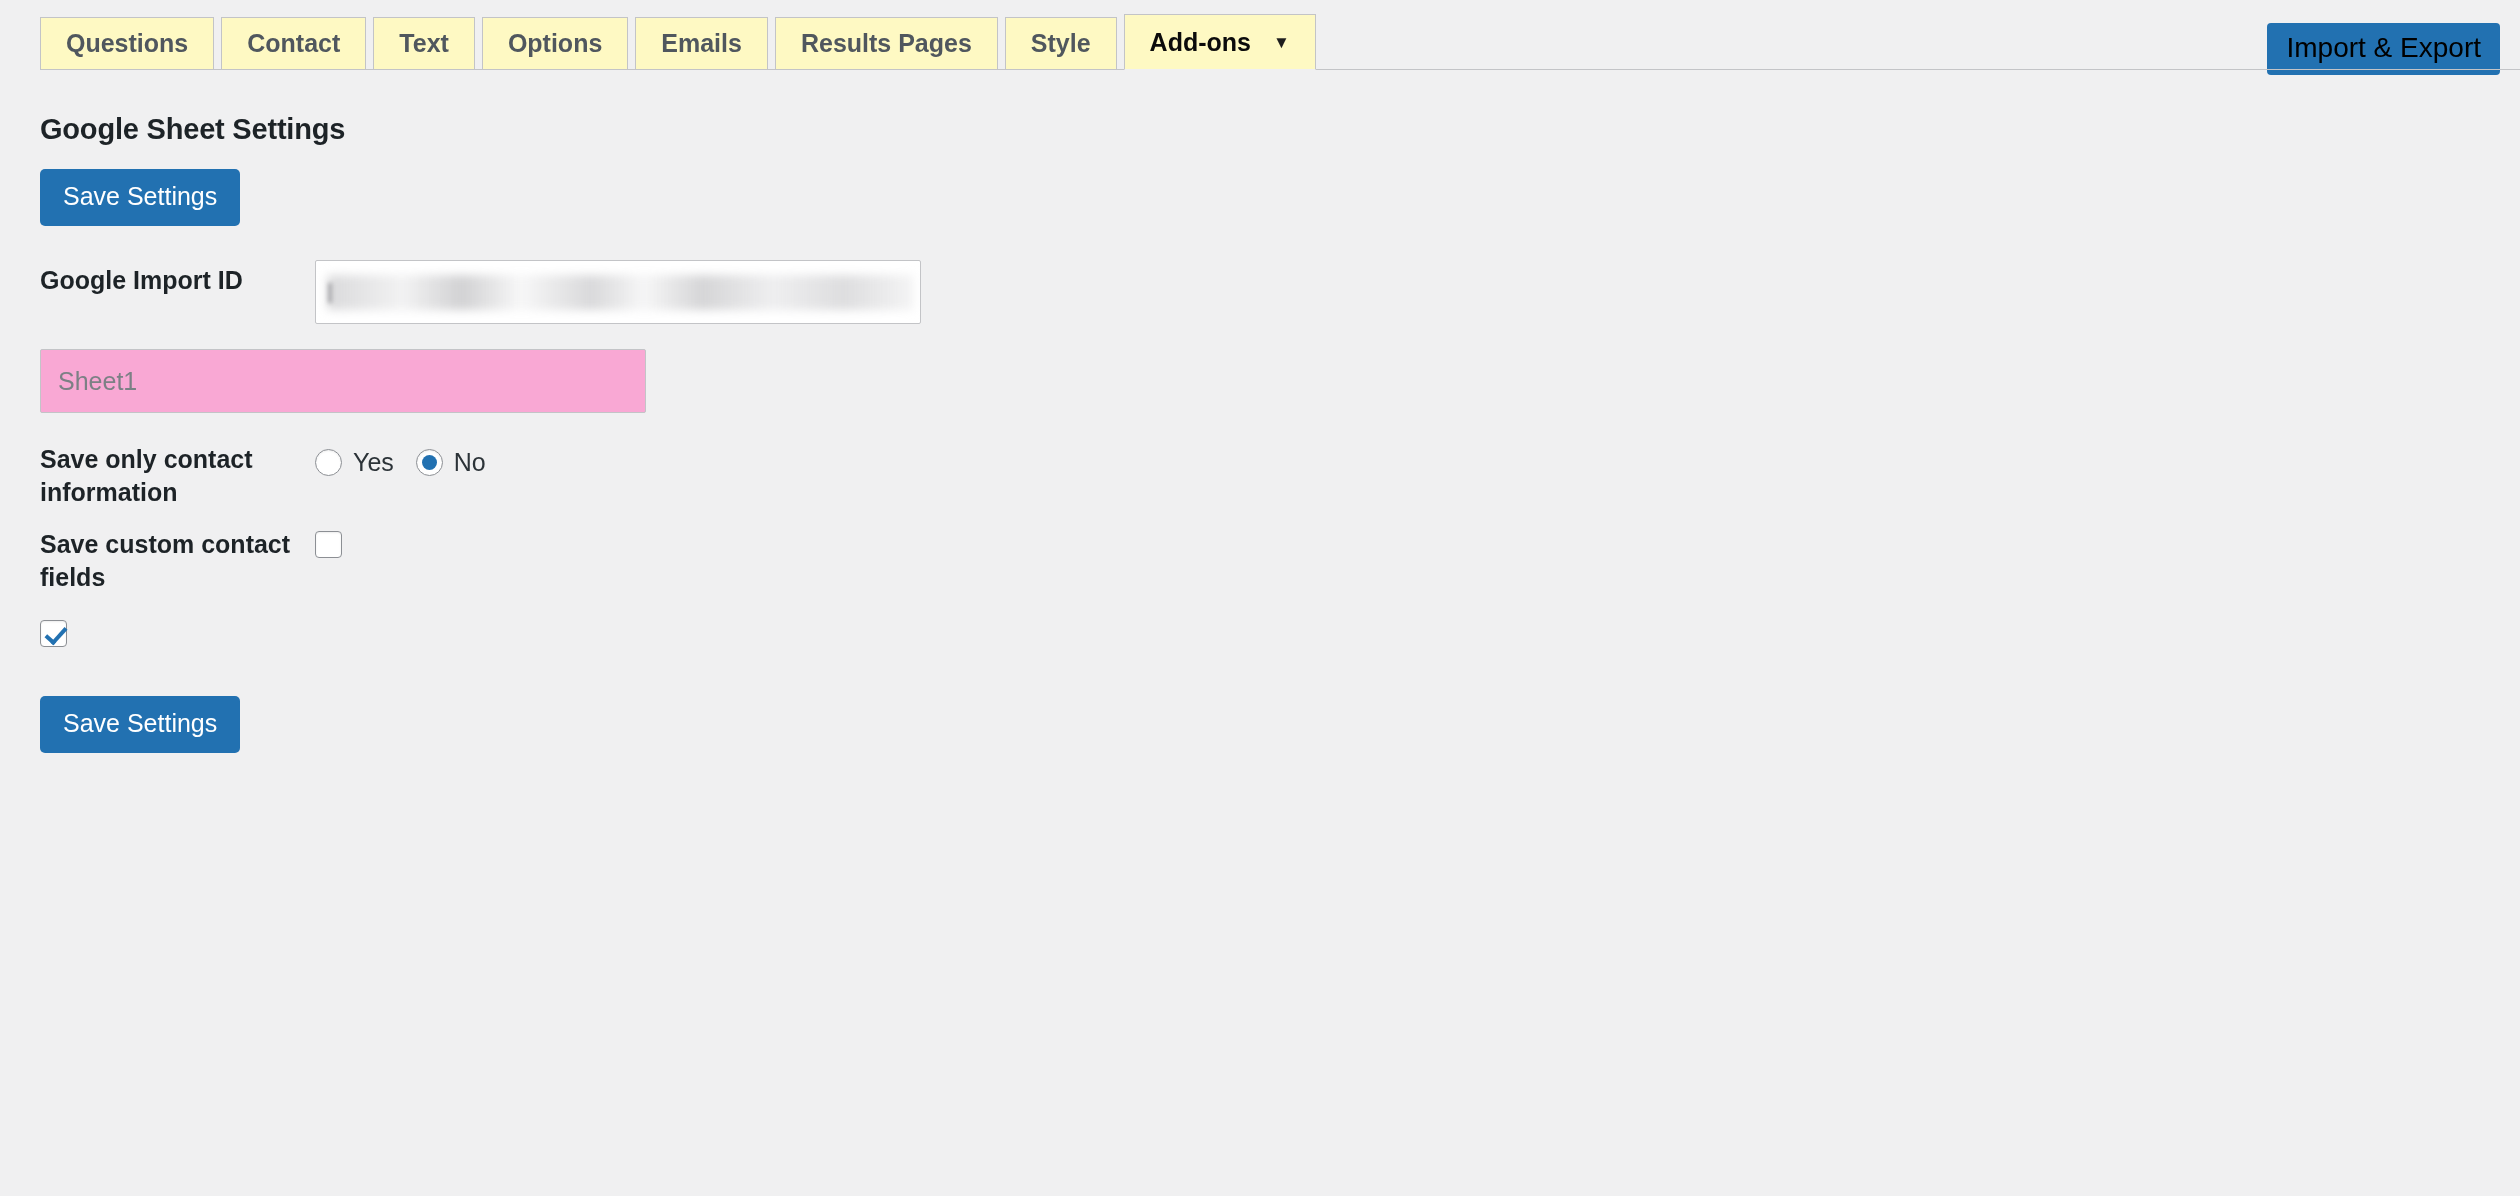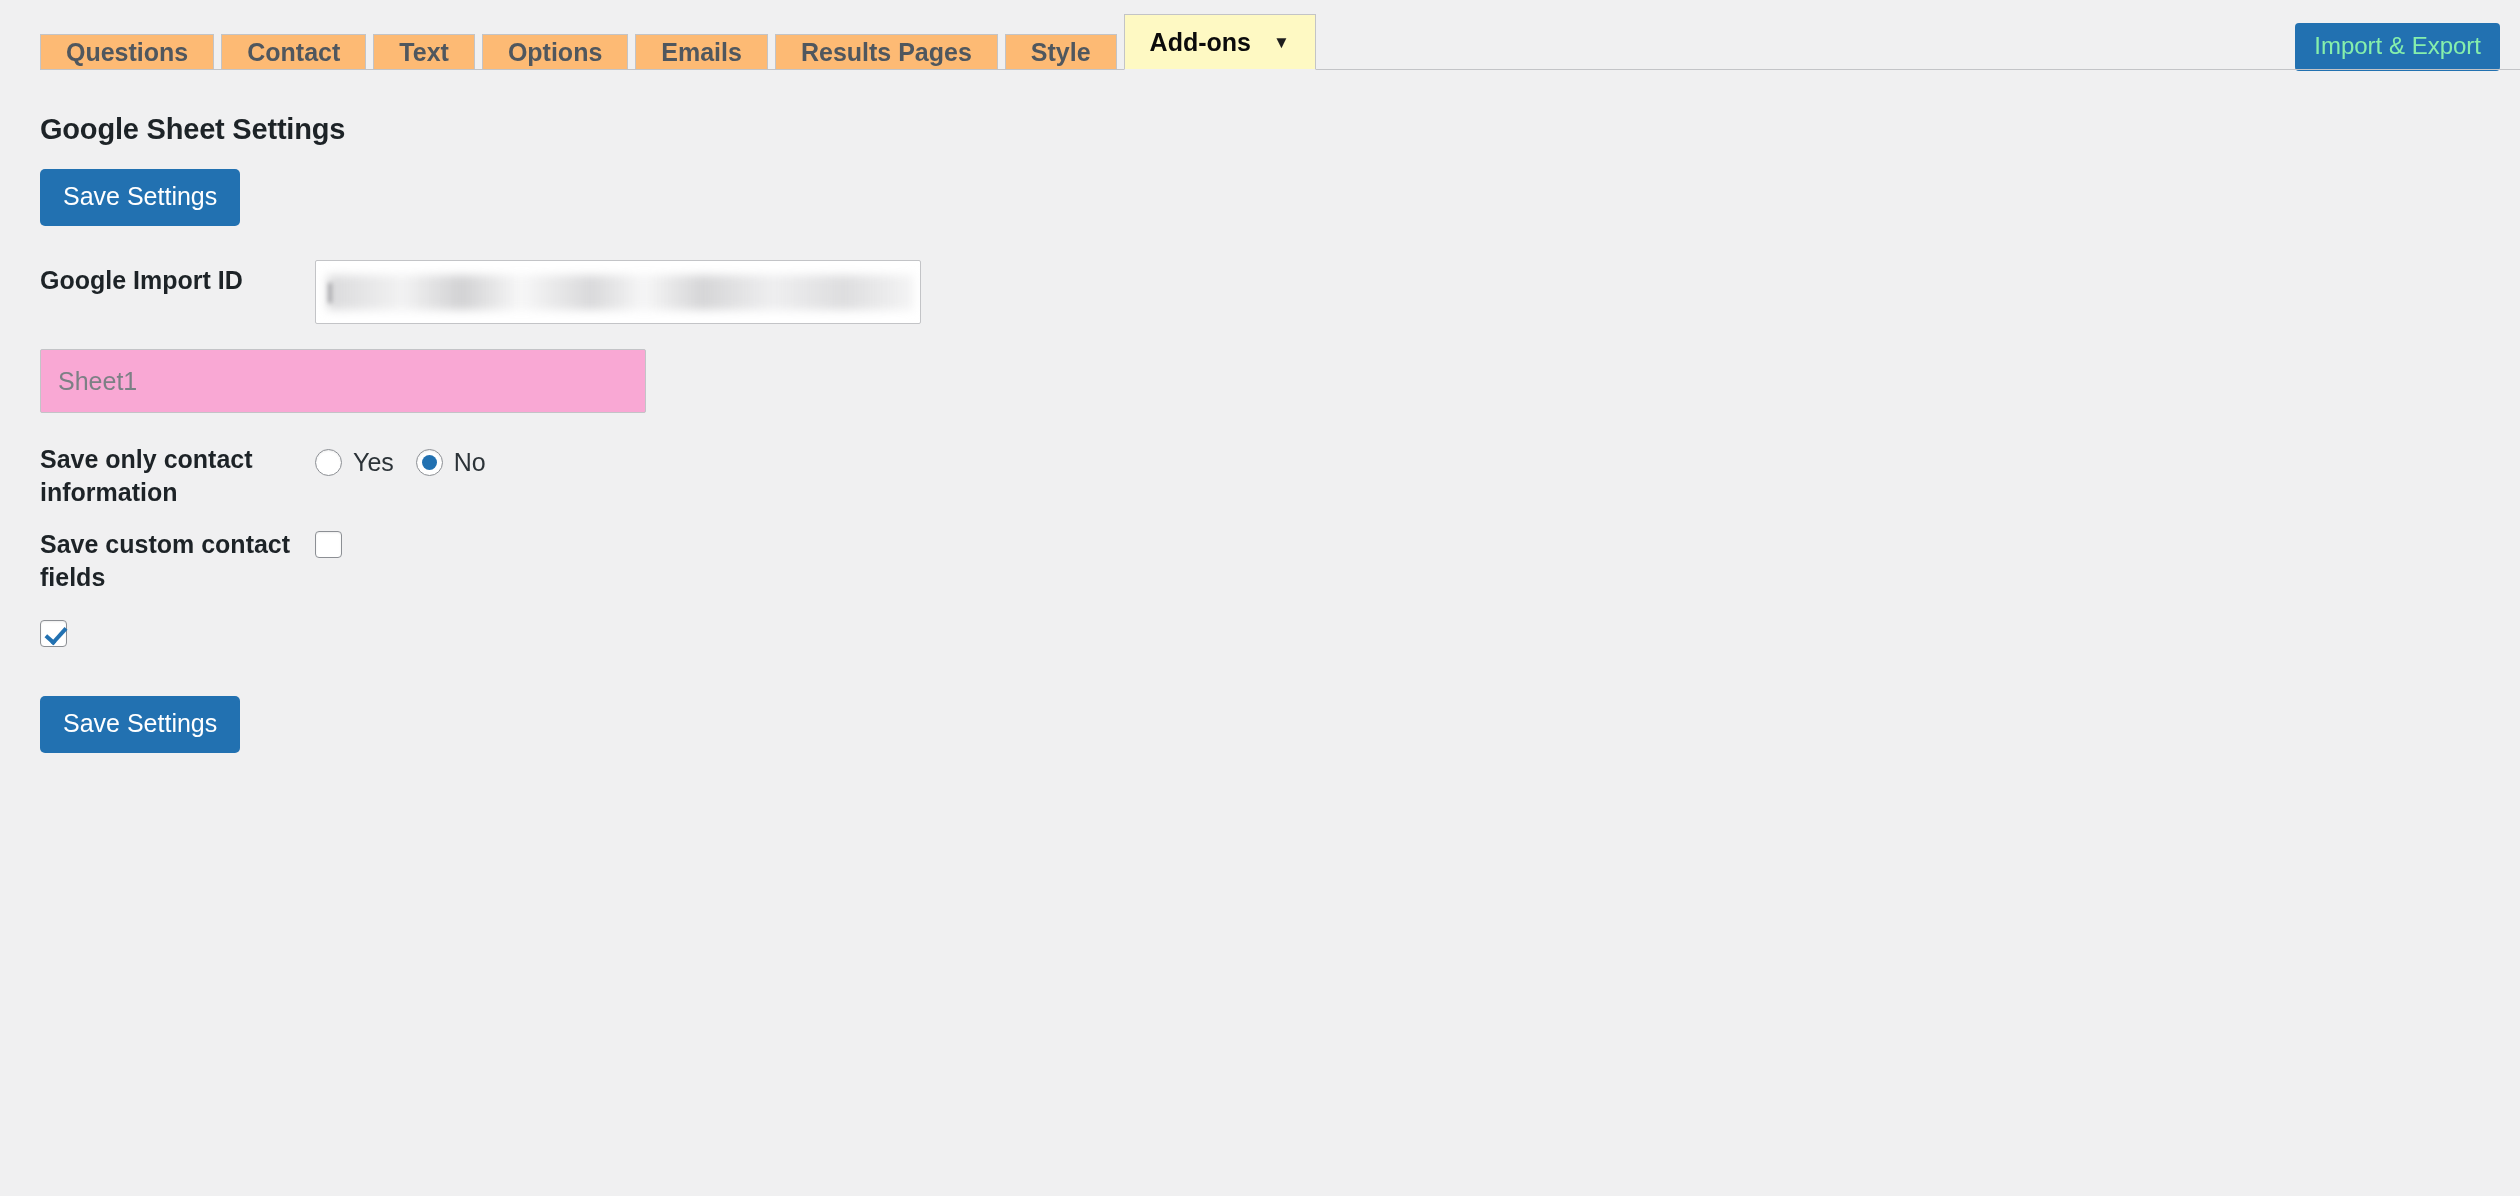--- a/index.html
+++ b/index.html
@@ -22,26 +22,26 @@
   .tabbar::after {
     content: "";
     position: absolute;
     left: 40px; right: 0; bottom: 0;
     height: 1px;
     background: #c3c4c7;
   }
   .tab {
     position: relative;
     z-index: 2;
-    height: 36px;
+    height: 53px;
     margin-right: 7px;
     padding: 0 25px;
     display: flex;
     align-items: center;
-    background: #fdba74;
+    background: #fef9c3;
     border: 1px solid #c3c4c7;
     border-bottom: 1px solid #c3c4c7;
     color: #50575e;
     font-size: 25px;
     font-weight: bold;
     line-height: 1;
     white-space: nowrap;
     cursor: pointer;
     user-select: none;
   }
@@ -56,25 +56,25 @@
     font-size: 17px;
     line-height: 1;
     color: #1d1d1d;
   }
 
   .import-export {
     position: absolute;
     top: 23px;
     right: 20px;
     background: #2271b1;
-    color: #86efac;
+    color: #000000;
     border: none;
     border-radius: 4px;
     padding: 11px 19px 13px;
-    font-size: 24px;
+    font-size: 28px;
     font-family: "Liberation Sans", sans-serif;
     line-height: 1;
     cursor: pointer;
     white-space: nowrap;
   }
 
   
   .content { padding: 0 0 0 40px; }
 
   .page-title {

